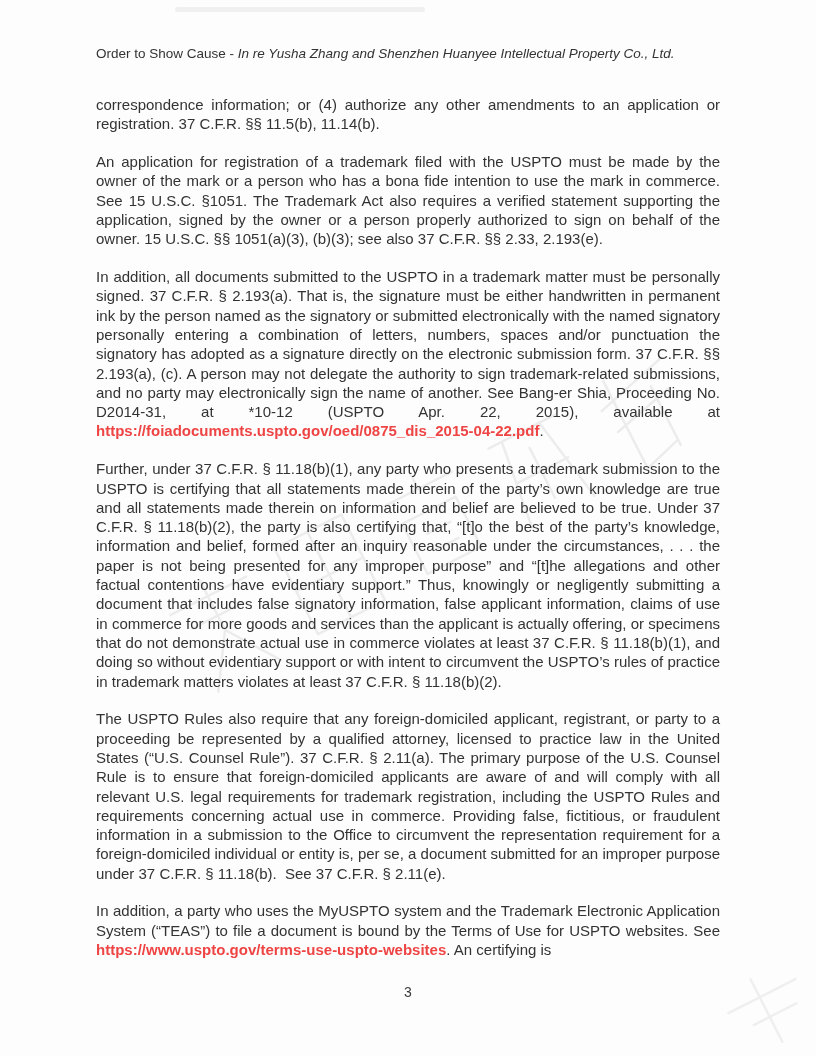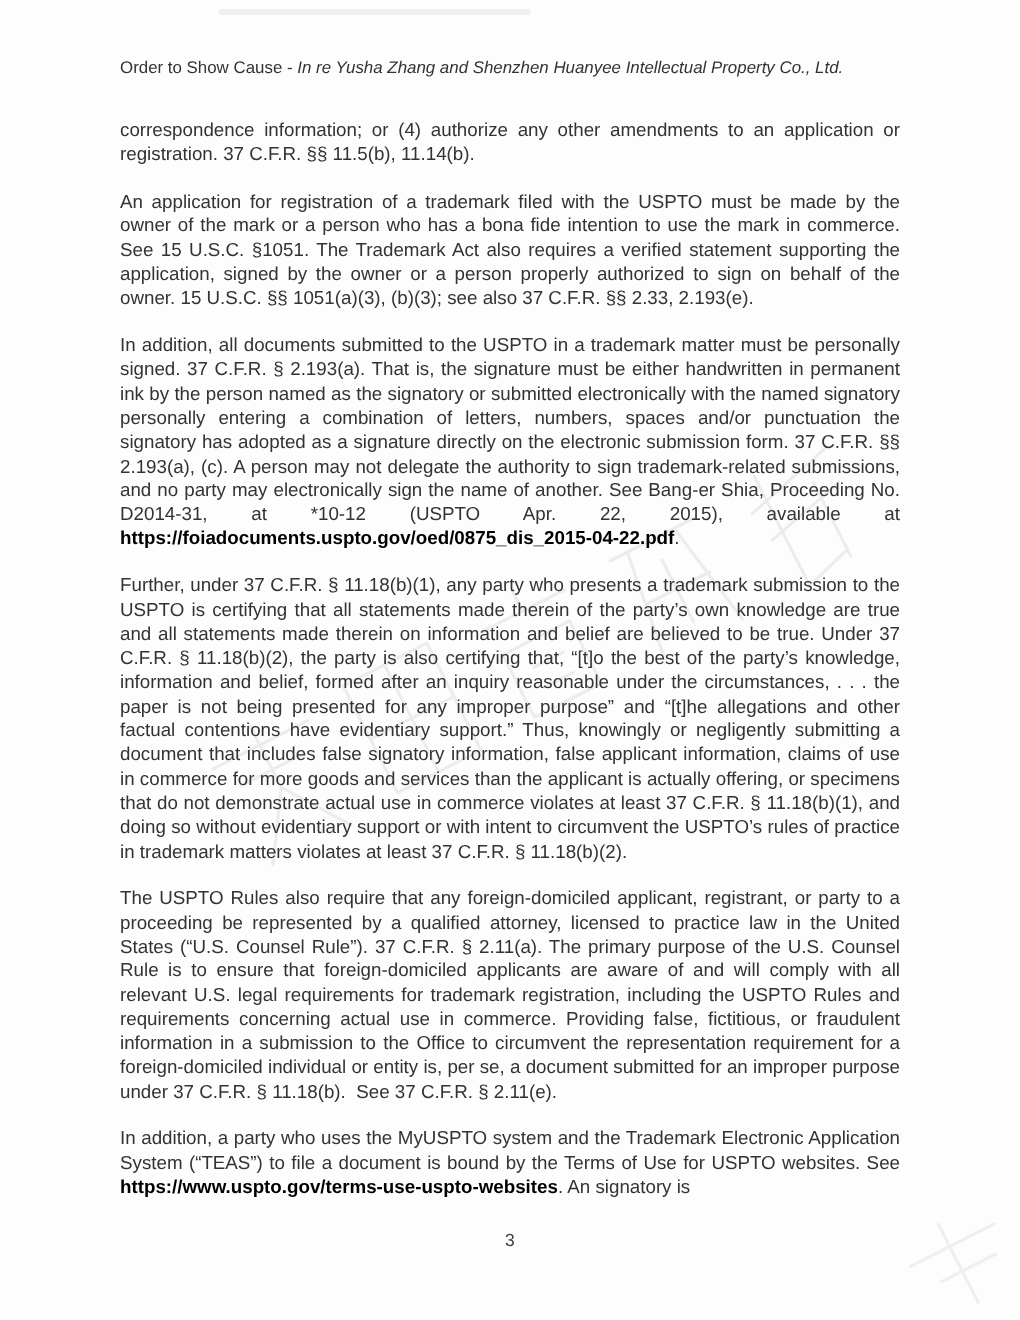--- a/index.html
+++ b/index.html
@@ -27,21 +27,21 @@
   .content { position: relative; z-index: 2; margin-top: 33px; }
   .para {
     font-size: 15px;
     line-height: 19.3px;
     text-align: justify;
     margin: 0 0 18.5px 0;
     color: #333333;
   }
   .run-italic { }
   .run-link {
-    color: #000000;
+    color: #ef4444;
     font-weight: bold;
     text-decoration: none;
     cursor: pointer;
   }
   .footer {
     position: absolute;
     left: 0; right: 0;
     bottom: 56px;
     text-align: center;
     font-size: 14px;
@@ -93,18 +93,18 @@
 <div class="page">
 
   <div class="doc-header"><span>Order to Show Cause - </span><span class="case-title">In re Yusha Zhang and Shenzhen Huanyee Intellectual Property Co., Ltd.</span></div>
 
   <div class="content">
       <p class="para"><span>correspondence information; or (4) authorize any other amendments to an application or registration. 37 C.F.R. §§ 11.5(b), 11.14(b).</span></p>
       <p class="para"><span>An application for registration of a trademark filed with the USPTO must be made by the owner of the mark or a person who has a bona fide intention to use the mark in commerce. </span><span class="run-italic">See</span><span> 15 U.S.C. §1051. The Trademark Act also requires a verified statement supporting the application, signed by the owner or a person properly authorized to sign on behalf of the owner. 15 U.S.C. §§ 1051(a)(3), (b)(3); </span><span class="run-italic">see also</span><span> 37 C.F.R. §§ 2.33, 2.193(e).</span></p>
       <p class="para"><span>In addition, all documents submitted to the USPTO in a trademark matter must be </span><span class="run-italic">personally</span><span> signed. 37 C.F.R. § 2.193(a). That is, the signature must be either handwritten in permanent ink by the person named as the signatory or submitted electronically with the named signatory personally entering a combination of letters, numbers, spaces and/or punctuation the signatory has adopted as a signature directly on the electronic submission form. 37 C.F.R. §§ 2.193(a), (c). A person may not delegate the authority to sign trademark-related submissions, and no party may electronically sign the name of another. </span><span class="run-italic">See Bang-er Shia,</span><span> Proceeding No. D2014-31, at *10-12 (USPTO Apr. 22, 2015), </span><span class="run-italic">available at</span><span> </span><span class="run-link">https://foiadocuments.uspto.gov/oed/0875_dis_2015-04-22.pdf</span><span>.</span></p>
       <p class="para"><span>Further, under 37 C.F.R. § 11.18(b)(1), any party who presents a trademark submission to the USPTO is certifying that all statements made therein of the party’s own knowledge are true and all statements made therein on information and belief are believed to be true. Under 37 C.F.R. § 11.18(b)(2), the party is also certifying that, “[t]o the best of the party’s knowledge, information and belief, formed after an inquiry reasonable under the circumstances, . . . the paper is not being presented for any improper purpose” and “[t]he allegations and other factual contentions have evidentiary support.” Thus, knowingly or negligently submitting a document that includes false signatory information, false applicant information, claims of use in commerce for more goods and services than the applicant is actually offering, or specimens that do not demonstrate actual use in commerce violates at least 37 C.F.R. § 11.18(b)(1), and doing so without evidentiary support or with intent to circumvent the USPTO’s rules of practice in trademark matters violates at least 37 C.F.R. § 11.18(b)(2).</span></p>
       <p class="para"><span>The USPTO Rules also require that any foreign-domiciled applicant, registrant, or party to a proceeding be represented by a qualified attorney, licensed to practice law in the United States (“U.S. Counsel Rule”). 37 C.F.R. § 2.11(a). The primary purpose of the U.S. Counsel Rule is to ensure that foreign-domiciled applicants are aware of and will comply with all relevant U.S. legal requirements for trademark registration, including the USPTO Rules and requirements concerning actual use in commerce. Providing false, fictitious, or fraudulent information in a submission to the Office to circumvent the representation requirement for a foreign-domiciled individual or entity is, </span><span class="run-italic">per se</span><span>, a document submitted for an improper purpose under 37 C.F.R. § 11.18(b). &nbsp;</span><span class="run-italic">See</span><span> 37 C.F.R. § 2.11(e).</span></p>
-      <p class="para"><span>In addition, a party who uses the MyUSPTO system and the Trademark Electronic Application System (“TEAS”) to file a document is bound by the Terms of Use for USPTO websites. </span><span class="run-italic">See</span><span> </span><span class="run-link">https://www.uspto.gov/terms-use-uspto-websites</span><span>. An signatory is</span></p>
+      <p class="para"><span>In addition, a party who uses the MyUSPTO system and the Trademark Electronic Application System (“TEAS”) to file a document is bound by the Terms of Use for USPTO websites. </span><span class="run-italic">See</span><span> </span><span class="run-link">https://www.uspto.gov/terms-use-uspto-websites</span><span>. An certifying is</span></p>
     </div>
 
   <div class="footer">3</div>
 
 </div>
 
 </body></html>

